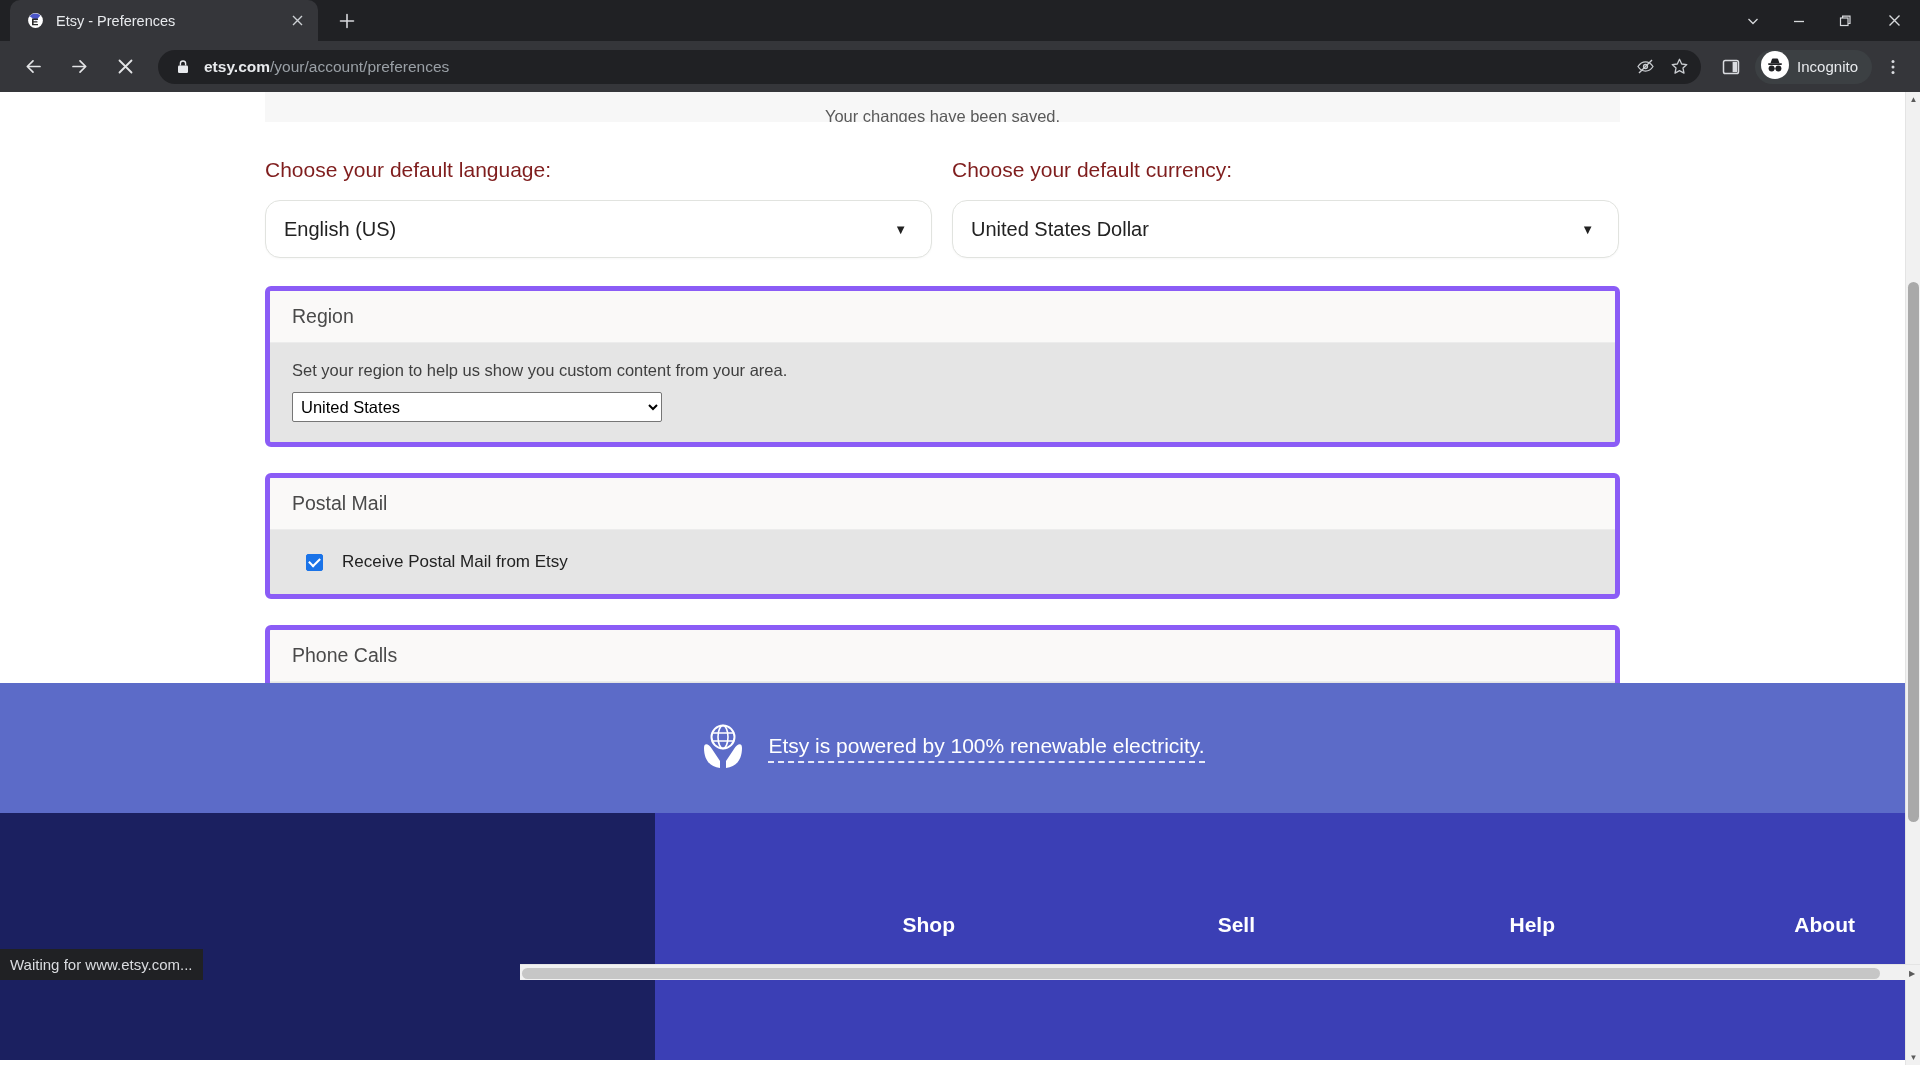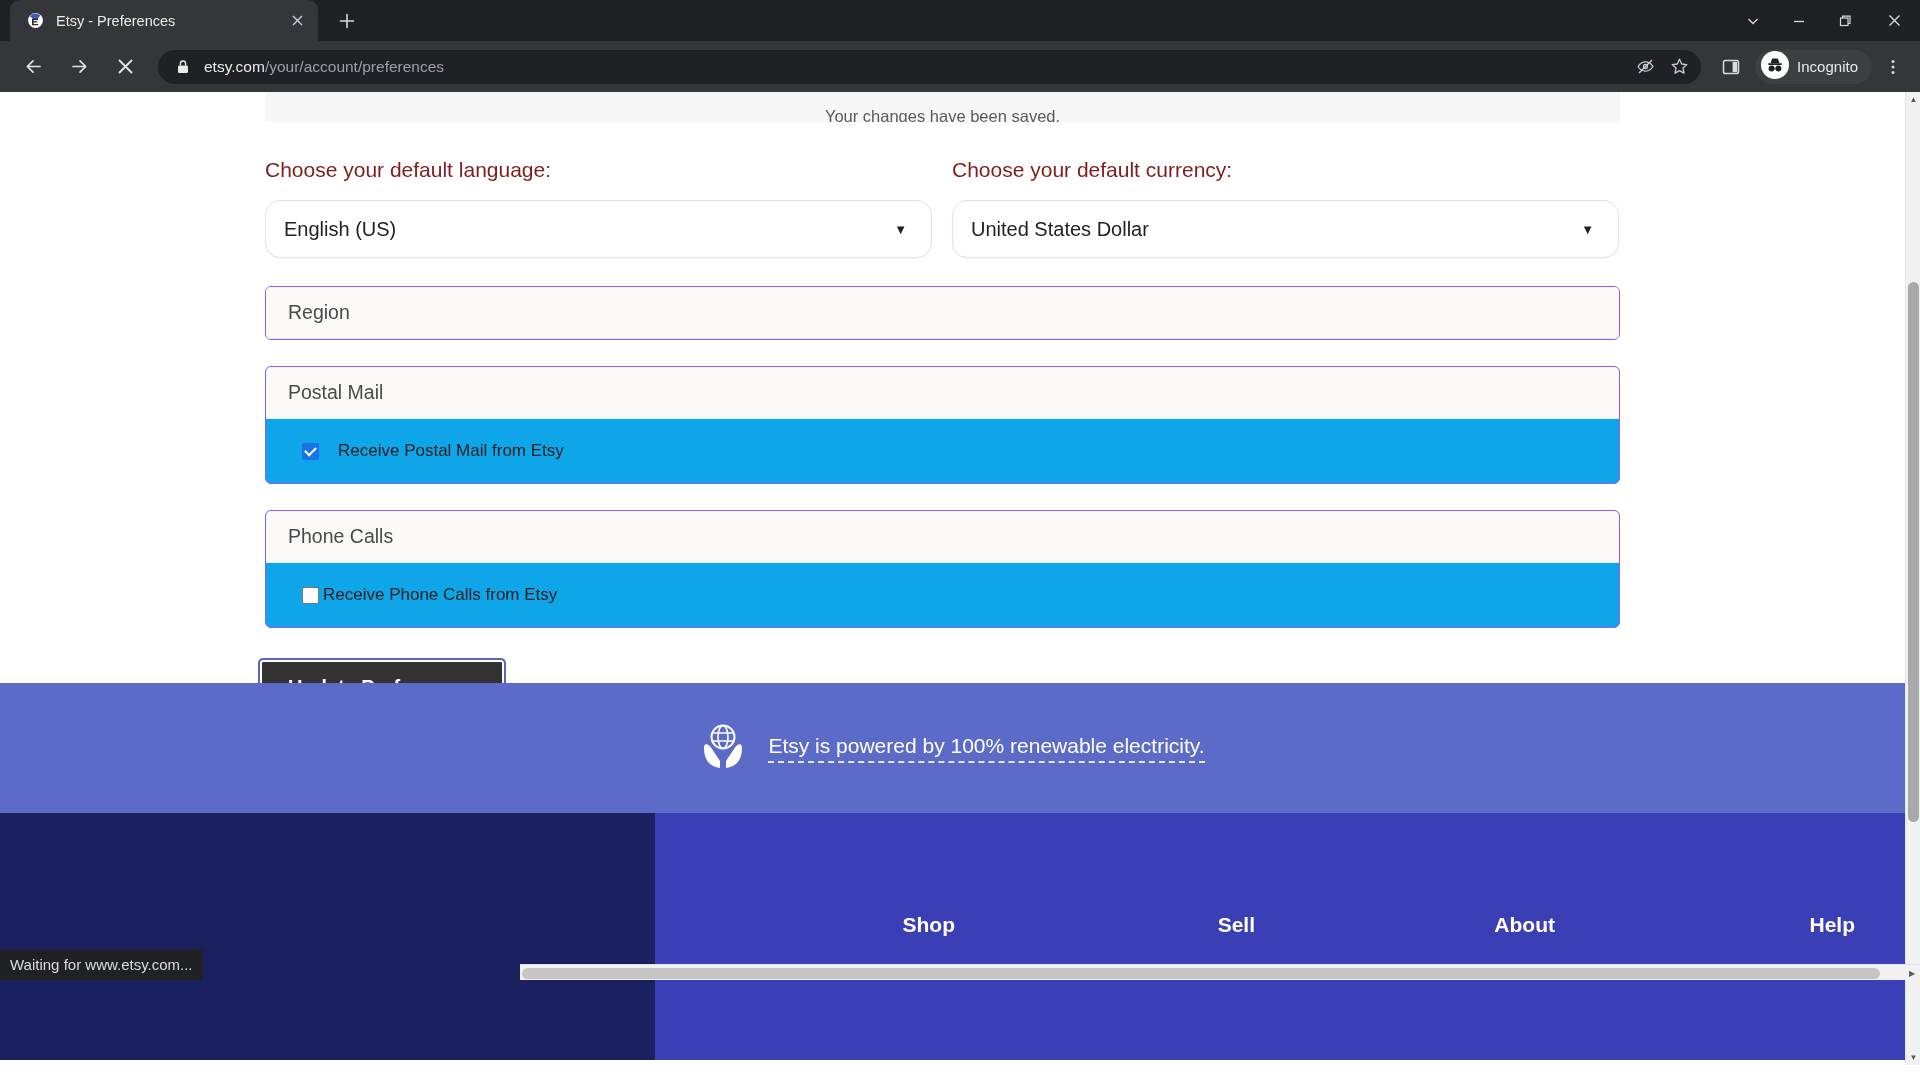--- a/index.html
+++ b/index.html
@@ -70,21 +70,21 @@
   }
   .omnibox {
     flex: 1 1 auto; height: 34px;
     background: #202124; border-radius: 17px;
     display: flex; align-items: center;
     margin: 0 8px 0 10px; padding: 0 6px 0 16px;
     position: relative;
   }
   .lock-icon { width: 18px; flex: 0 0 18px; display: flex; align-items: center; justify-content: center; margin-right: 12px; }
   .url { flex: 1 1 auto; font-size: 15.5px; color: #9aa0a6; white-space: nowrap; overflow: hidden; }
-  .url b { color: #e8eaed; font-weight: 400; }
+  .url b { color: #e8eaed; font-weight: 700; }
   .omni-actions { display: flex; align-items: center; gap: 2px; }
   .omni-btn { width: 32px; height: 32px; display: flex; align-items: center; justify-content: center; color: #c9ccd0; }
   .sidepanel-btn { width: 36px; height: 36px; display: flex; align-items: center; justify-content: center; color: #dadce0; margin-left: 4px; }
   .incognito-chip {
     display: flex; align-items: center; gap: 8px;
     height: 34px; padding: 0 14px 0 6px;
     background: #3c4043; border-radius: 17px; margin-left: 6px;
   }
   .incognito-chip .label { color: #e8eaed; font-size: 15px; }
   .kebab { width: 34px; height: 34px; display: flex; align-items: center; justify-content: center; color: #dadce0; margin-left: 4px; }
@@ -121,22 +121,22 @@
     background: #fff;
     display: flex; align-items: center; justify-content: space-between;
     padding: 0 24px 0 18px;
     box-shadow: 0 1px 2px rgba(0,0,0,0.03);
     font-size: 20px; color: #222;
   }
   .fancy-select .caret { font-size: 13px; color: #222; }
 
   .card {
     margin-left: 265px; width: 1355px;
-    border: 1px solid #8b5cf6; border-radius: 6px;
-    background: #0ea5e9; overflow: hidden;
+    border: 5px solid #8b5cf6; border-radius: 6px;
+    background: #e5e5e5; overflow: hidden;
   }
   .card + .card { margin-top: 26px; }
   .card-head {
     background: #faf9f8; border-bottom: 1px solid #ececec;
     padding: 14px 22px;
     font-size: 19.5px; color: #4a4a4a;
   }
   .card-body { padding: 18px 22px 20px 22px; }
   .card-desc { font-size: 16.5px; color: #3f3f3f; margin-bottom: 12px; }
 
@@ -404,20 +404,26 @@
             <span>United States Dollar</span>
             <span class="caret">▼</span>
           </div>
         </div>
       </div>
 
       <div style="height:28px"></div>
 
       <div class="card">
         <div class="card-head">Region</div>
+        <div class="card-body">
+          <div class="card-desc">Set your region to help us show you custom content from your area.</div>
+          <select class="native">
+            <option>United States</option>
+          </select>
+        </div>
       </div>
 
       <div class="card">
         <div class="card-head">Postal Mail</div>
         <div class="card-body">
           <label class="check-row postal">
             <span class="cb checked"></span>
             <span class="check-label">Receive Postal Mail from Etsy</span>
           </label>
         </div>
@@ -459,24 +465,24 @@
       <div class="footer-nav">
         <div class="footer-left"></div>
         <div class="footer-cols">
           <div class="footer-col">
             <div class="h">Shop</div>
           </div>
           <div class="footer-col">
             <div class="h">Sell</div>
           </div>
           <div class="footer-col">
-            <div class="h">About</div>
+            <div class="h">Help</div>
           </div>
           <div class="footer-col">
-            <div class="h">Help</div>
+            <div class="h">About</div>
           </div>
         </div>
       </div>
 
     </div>
   </div>
 
   <div class="vscroll">
     <div class="arrow-up">▲</div>
     <div class="thumb"></div>

